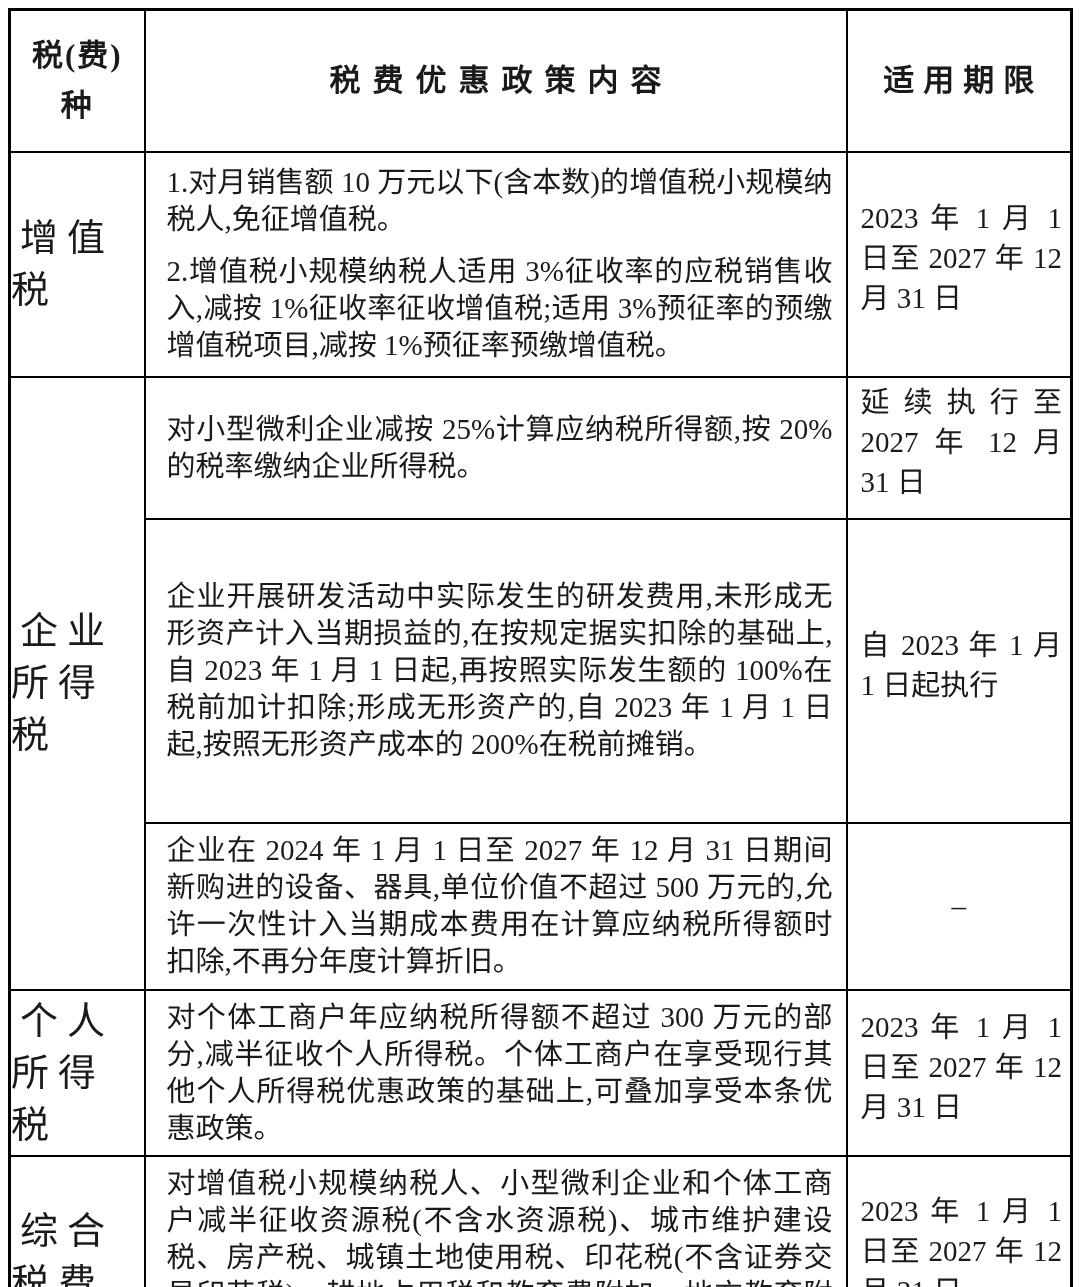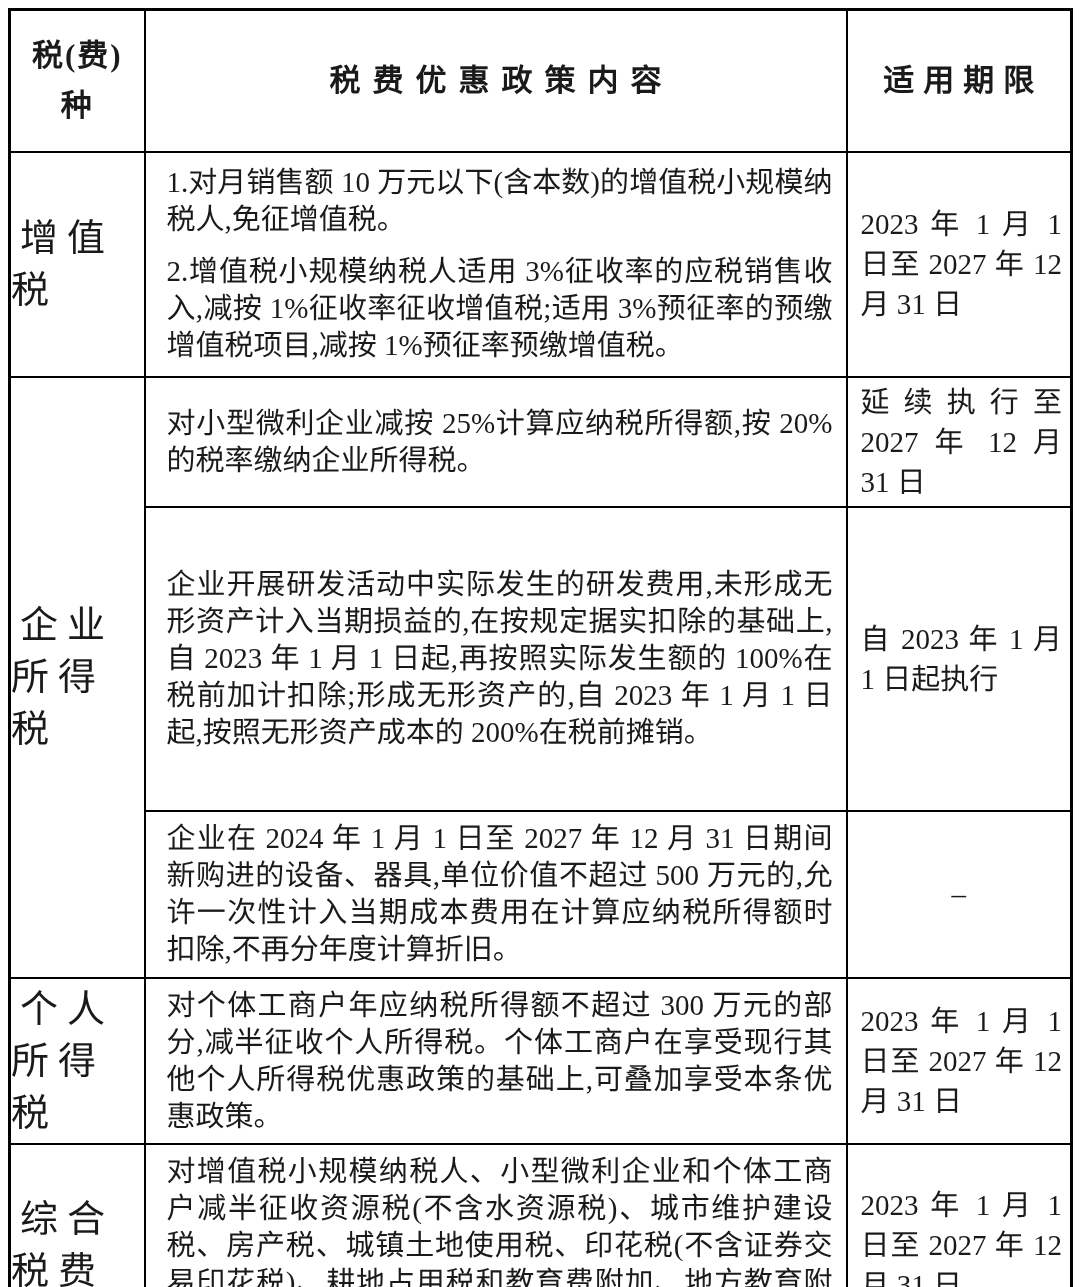--- a/index.html
+++ b/index.html
@@ -65,21 +65,21 @@
     text-justify: inter-character;
     padding: 8px 13px 8px 21px;
   }
   .content-cell p + p { margin-top: 15px; }
 
   .period-cell {
     font-size: 29px;
     line-height: 40px;
     text-align: justify;
     text-justify: inter-character;
-    padding: 4px 8px 4px 13px;
+    padding: 4px 8px 16px 13px;
   }
   .period-cell.dash {
     text-align: center;
     padding: 4px;
   }
 </style>
 </head>
 <body>
 
 <div class="page">

